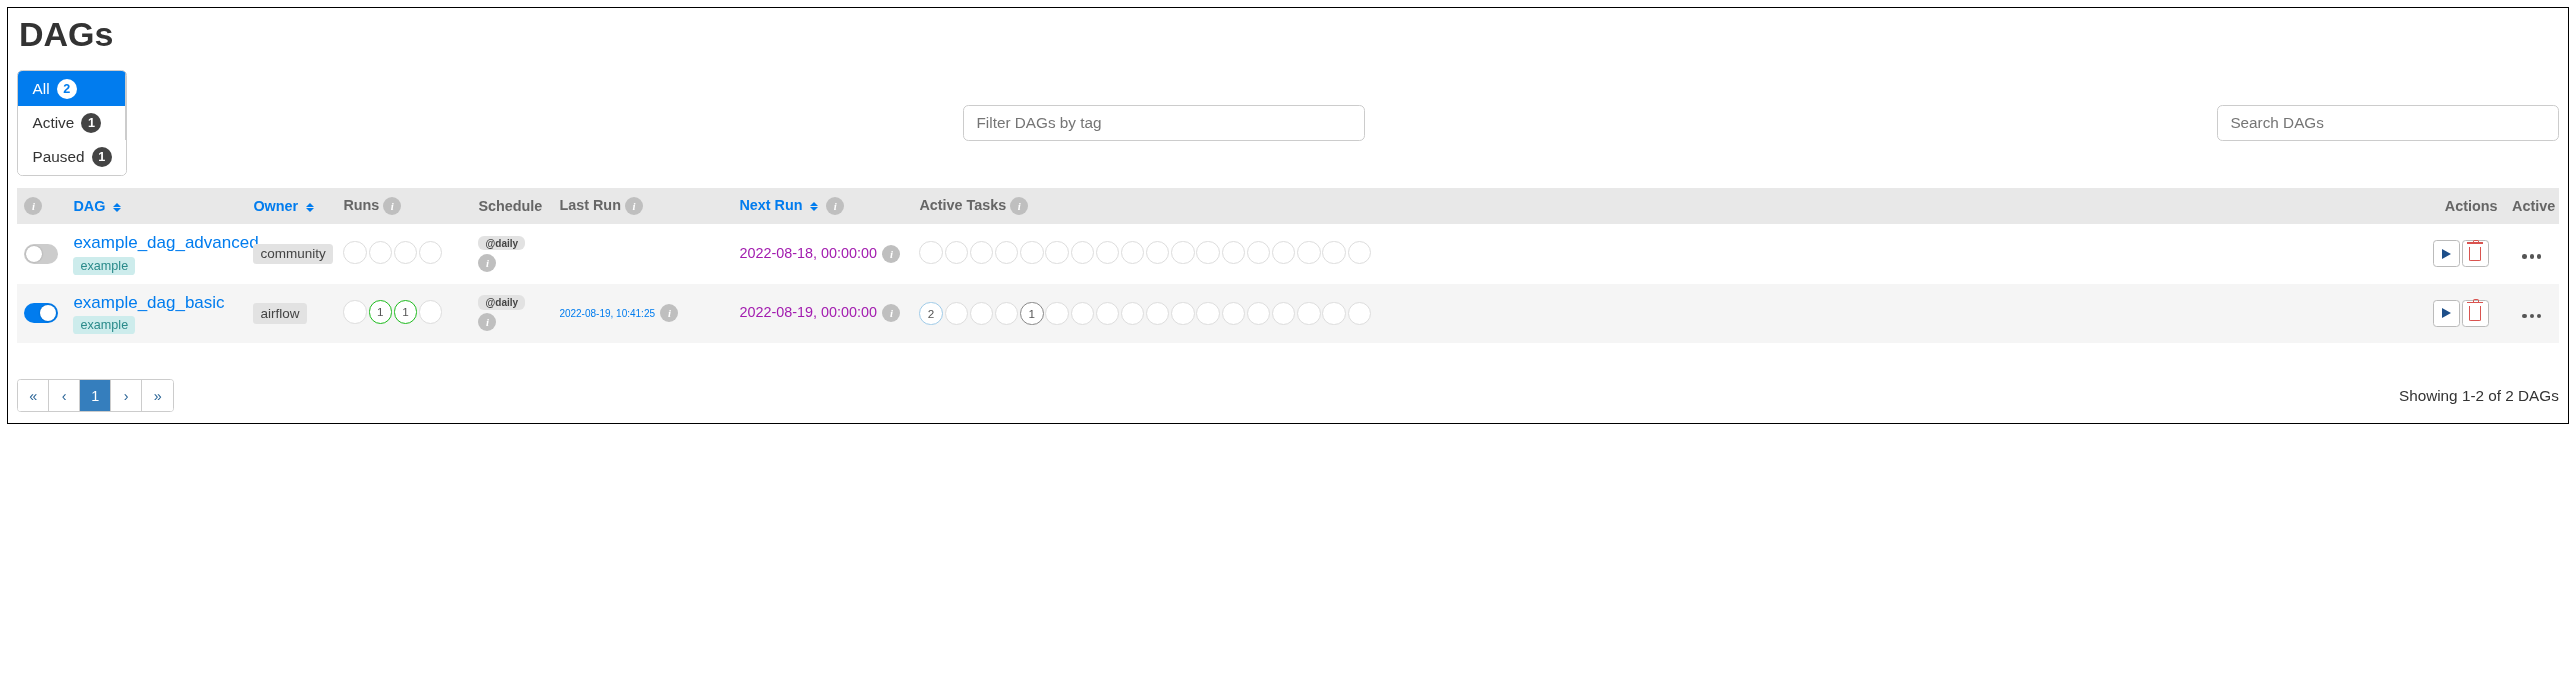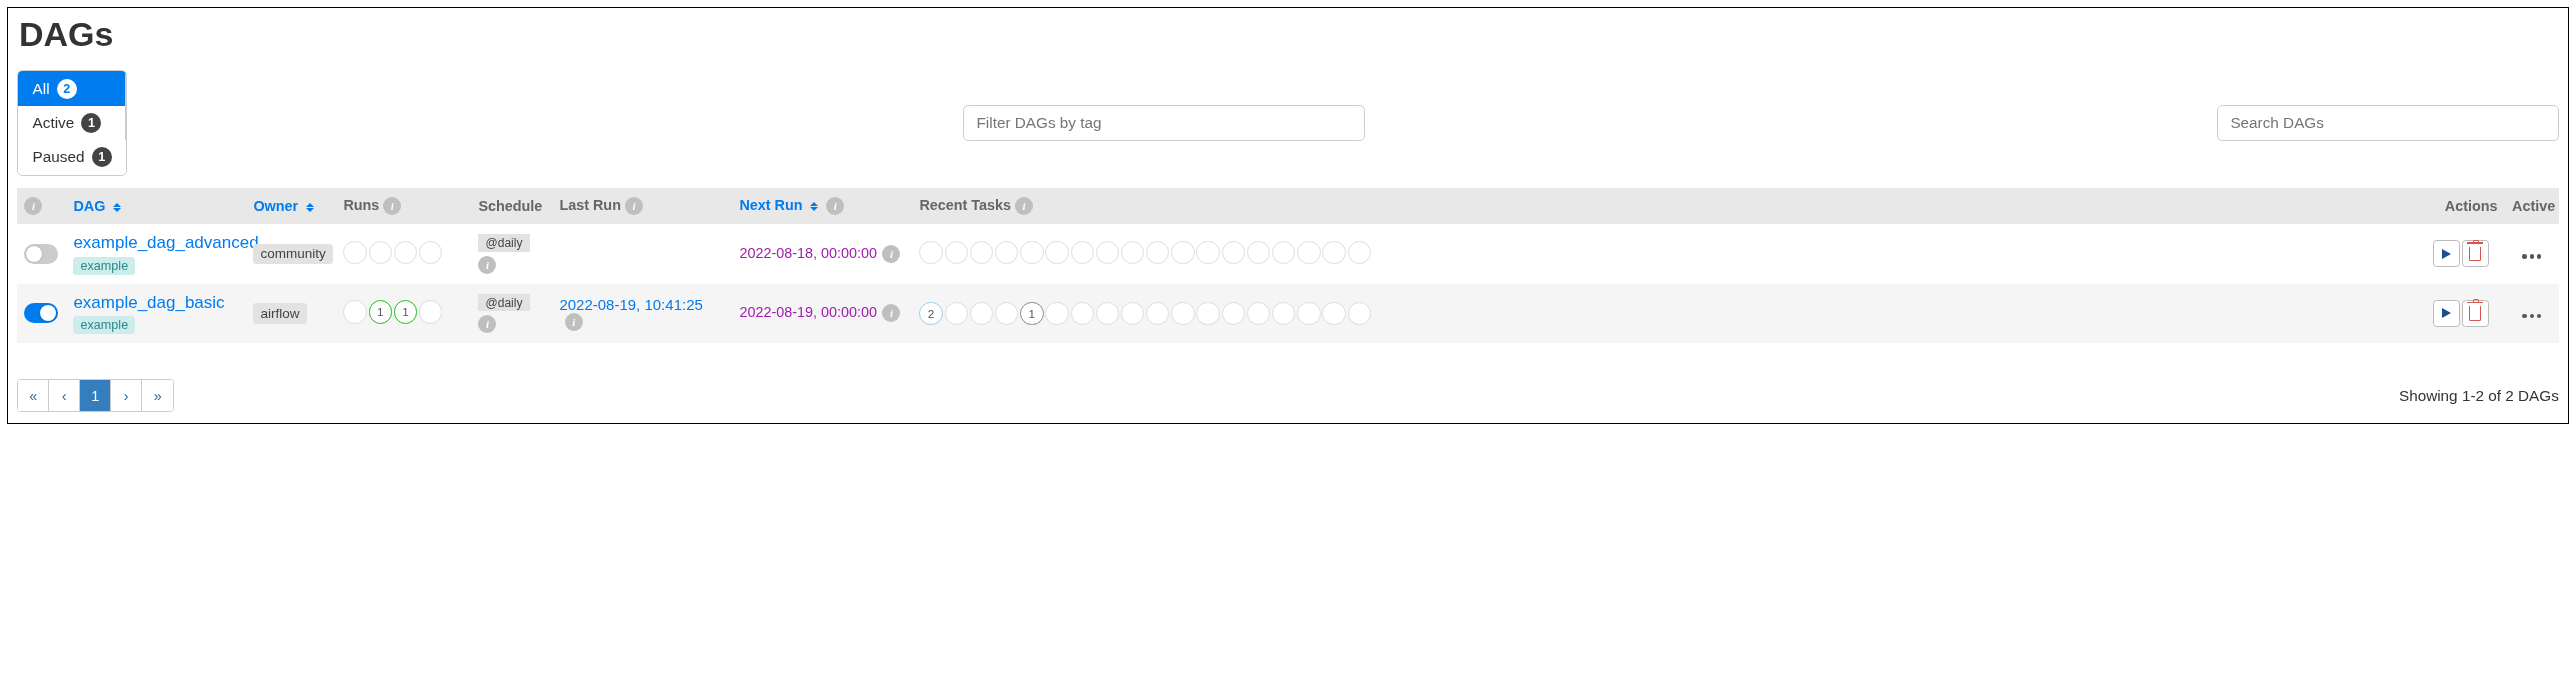--- a/index.html
+++ b/index.html
@@ -78,23 +78,23 @@
   .dag-name { color: #017cee; font-size: 17px; text-decoration: none; }
   .tags { margin-top: 3.6px; }
   .tag-chip {
     display: inline-block; background: #cdecec; color: #2a8a8a; border-radius: 3.6px;
     padding: 1.8px 7.2px; font-size: 12.6px;
   }
   .owner-chip {
     display: inline-block; background: #e2e2e2; color: #444; border-radius: 3.6px;
     padding: 2.7px 7.2px; font-size: 13.5px;
   }
-  .sched-chip { display: inline-block; background: #e2e2e2; color: #444; border-radius: 0; padding: 1.8px 7.2px; font-size: 12px; }
+  .sched-chip { display: inline-block; background: #e2e2e2; color: #444; border-radius: 6px; padding: 1.8px 7.2px; font-size: 10px; font-weight: bold; }
   .sched-area { display: flex; flex-direction: column; align-items: flex-start; gap: 3.6px; }
-  .last-run-link { color: #017cee; text-decoration: none; font-size: 15px; }
+  .last-run-link { color: #017cee; text-decoration: none; font-size: 10px; }
   .next-run-text { color: #a21caf; font-size: 14.4px; }
 
   .circle-row { display: inline-flex; gap: 1.8px; align-items: center; }
   .circle {
     display: inline-flex; align-items: center; justify-content: center;
     width: 23.4px; height: 23.4px; border-radius: 50%; border: 0.9px solid #ddd; background: #fff;
     font-size: 11.7px; color: #555;
   }
   .circle.green { border: 1.8px solid #1dbb1d; }
   .circle.grey { border: 1.8px solid #888; }
@@ -190,21 +190,21 @@
         </th>
         <th class="sortable">
           <span>Next Run</span>
           <span class="sort-icon">
               <span class="u"></span>
               <span class="d"></span>
             </span>
           &nbsp;<span class="info-circle" style="color:#fff;">i</span>
         </th>
         <th>
-          <span>Recent Tasks</span>
+          <span>Active Tasks</span>
           <span class="info-circle">i</span>
         </th>
         <th style="text-align:right;"><span>Actions</span></th>
         <th style="text-align:center;"><span>Active</span></th>
       </tr>
     </thead>
     <tbody id="dag-rows">
         <tr>
           <td><span class="toggle"><span class="knob"></span></span></td>
           <td><a href="#" class="dag-name">example_dag_advanced</a><div class="tags"><span class="tag-chip">example</span></div></td>

